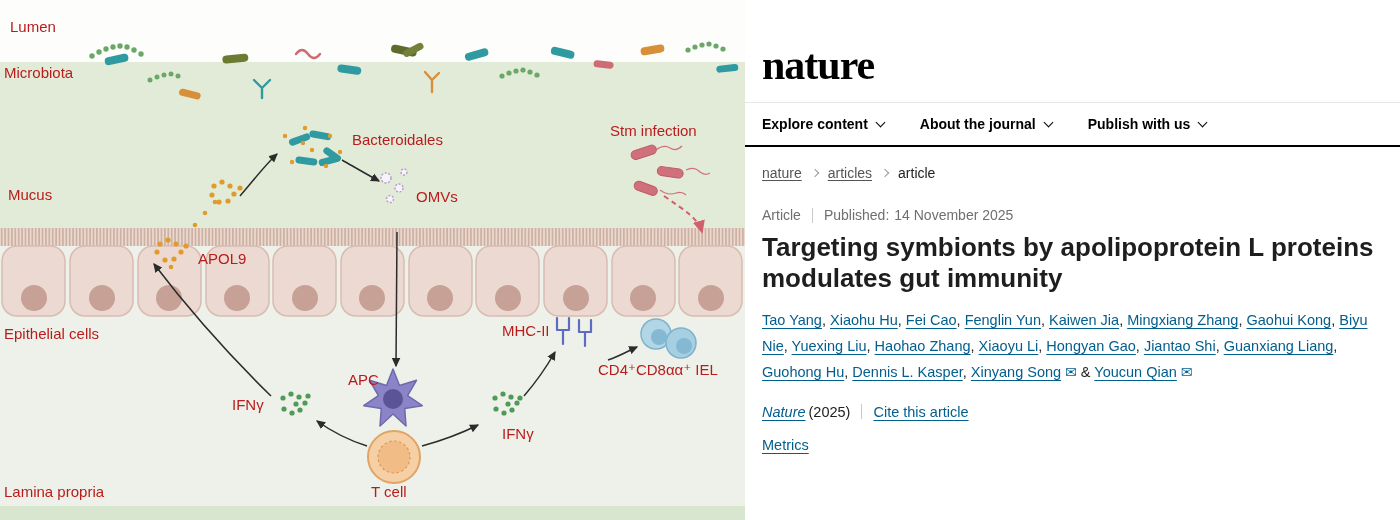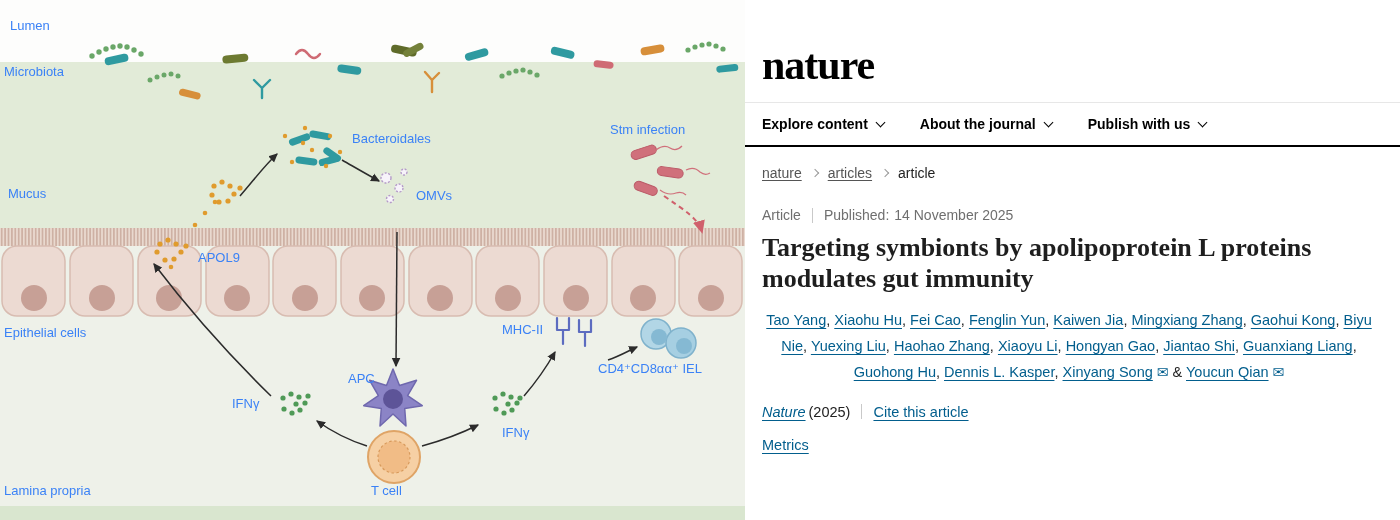--- a/index.html
+++ b/index.html
@@ -2,21 +2,21 @@
 <html><head>
 <meta charset="utf-8">
 <style>
   html,body{margin:0;padding:0;background:#fff;}
   body{font-family:"Liberation Sans","DejaVu Sans",sans-serif;}
   .page{width:1400px;height:520px;display:flex;overflow:hidden;background:#fff;}
 
   
   .figure-panel{position:relative;flex:0 0 745px;width:745px;height:520px;background:#fdfdfc;}
   .figure-panel svg{position:absolute;left:0;top:0;}
-  .fig-label{position:absolute;font-size:13px;color:#3b82f6;white-space:nowrap;
+  .fig-label{position:absolute;font-size:15px;color:#b91c1c;white-space:nowrap;
              font-family:"Liberation Sans","DejaVu Sans",sans-serif;}
 
   
   .article-panel{flex:1;height:427px;background:#fff;box-sizing:border-box;}
   .logo{font-family:"Liberation Serif","DejaVu Serif",serif;font-size:42px;font-weight:700;
         letter-spacing:-1px;color:#000;line-height:1;padding:44px 0 16px 17px;cursor:pointer;}
   .primary-nav{display:flex;align-items:center;gap:36px;height:42px;padding-left:17px;
                border-top:1px solid #e7e7e7;border-bottom:2px solid #000;}
   .nav-item{font-size:14px;font-weight:700;color:#000;display:flex;align-items:center;gap:9px;
             text-decoration:none;cursor:pointer;}
@@ -24,23 +24,23 @@
              transform:rotate(45deg);display:inline-block;margin-top:-4px;}
   .content{padding:18px 24px 0 17px;}
   .breadcrumb{display:flex;align-items:center;gap:10px;font-size:14px;}
   .crumb-link{color:#555;text-decoration:underline;text-underline-offset:2px;cursor:pointer;}
   .crumb-current{color:#222;}
   .chev-right{width:5px;height:5px;border-right:1.4px solid #999;border-bottom:1.4px solid #999;
               transform:rotate(-45deg);display:inline-block;}
   .article-meta{margin-top:26px;font-size:14px;color:#6f6f6f;display:flex;align-items:center;}
   .pub-date{margin-left:5px;}
   .vbar{width:1px;height:15px;background:#c9c9c9;margin:0 11px;display:inline-block;}
-  .title{font-family:Liberation Serif, serif;font-size:26px;font-weight:700;
+  .title{font-family:Liberation Sans, sans-serif;font-size:26px;font-weight:700;
          color:#1e1e1e;line-height:1.2;margin:9px 0 0 0;max-width:612px;}
-  .authors{margin:14px 0 0 0;font-size:14.5px;line-height:1.78;color:#222;max-width:616px;text-align:center;}
+  .authors{margin:14px 0 0 0;font-size:14.5px;line-height:1.78;color:#222;max-width:616px;}
   .author-link{color:#025e8d;text-decoration:underline;text-decoration-thickness:1px;
                text-underline-offset:2.5px;cursor:pointer;}
   .author-sep{color:#222;}
   .email-icon{color:#025e8d;margin-left:4px;font-size:14px;cursor:pointer;
               font-family:"DejaVu Sans",sans-serif;}
   .journal-line{margin-top:18px;font-size:14.5px;color:#222;display:flex;align-items:center;}
   .journal-link{color:#025e8d;font-style:italic;text-decoration:underline;text-underline-offset:2.5px;cursor:pointer;}
   .journal-year{margin-left:3px;}
   .cite-link{color:#025e8d;text-decoration:underline;text-underline-offset:2.5px;cursor:pointer;}
   .metrics-link{display:inline-block;margin-top:17px;font-size:14.5px;color:#025e8d;

